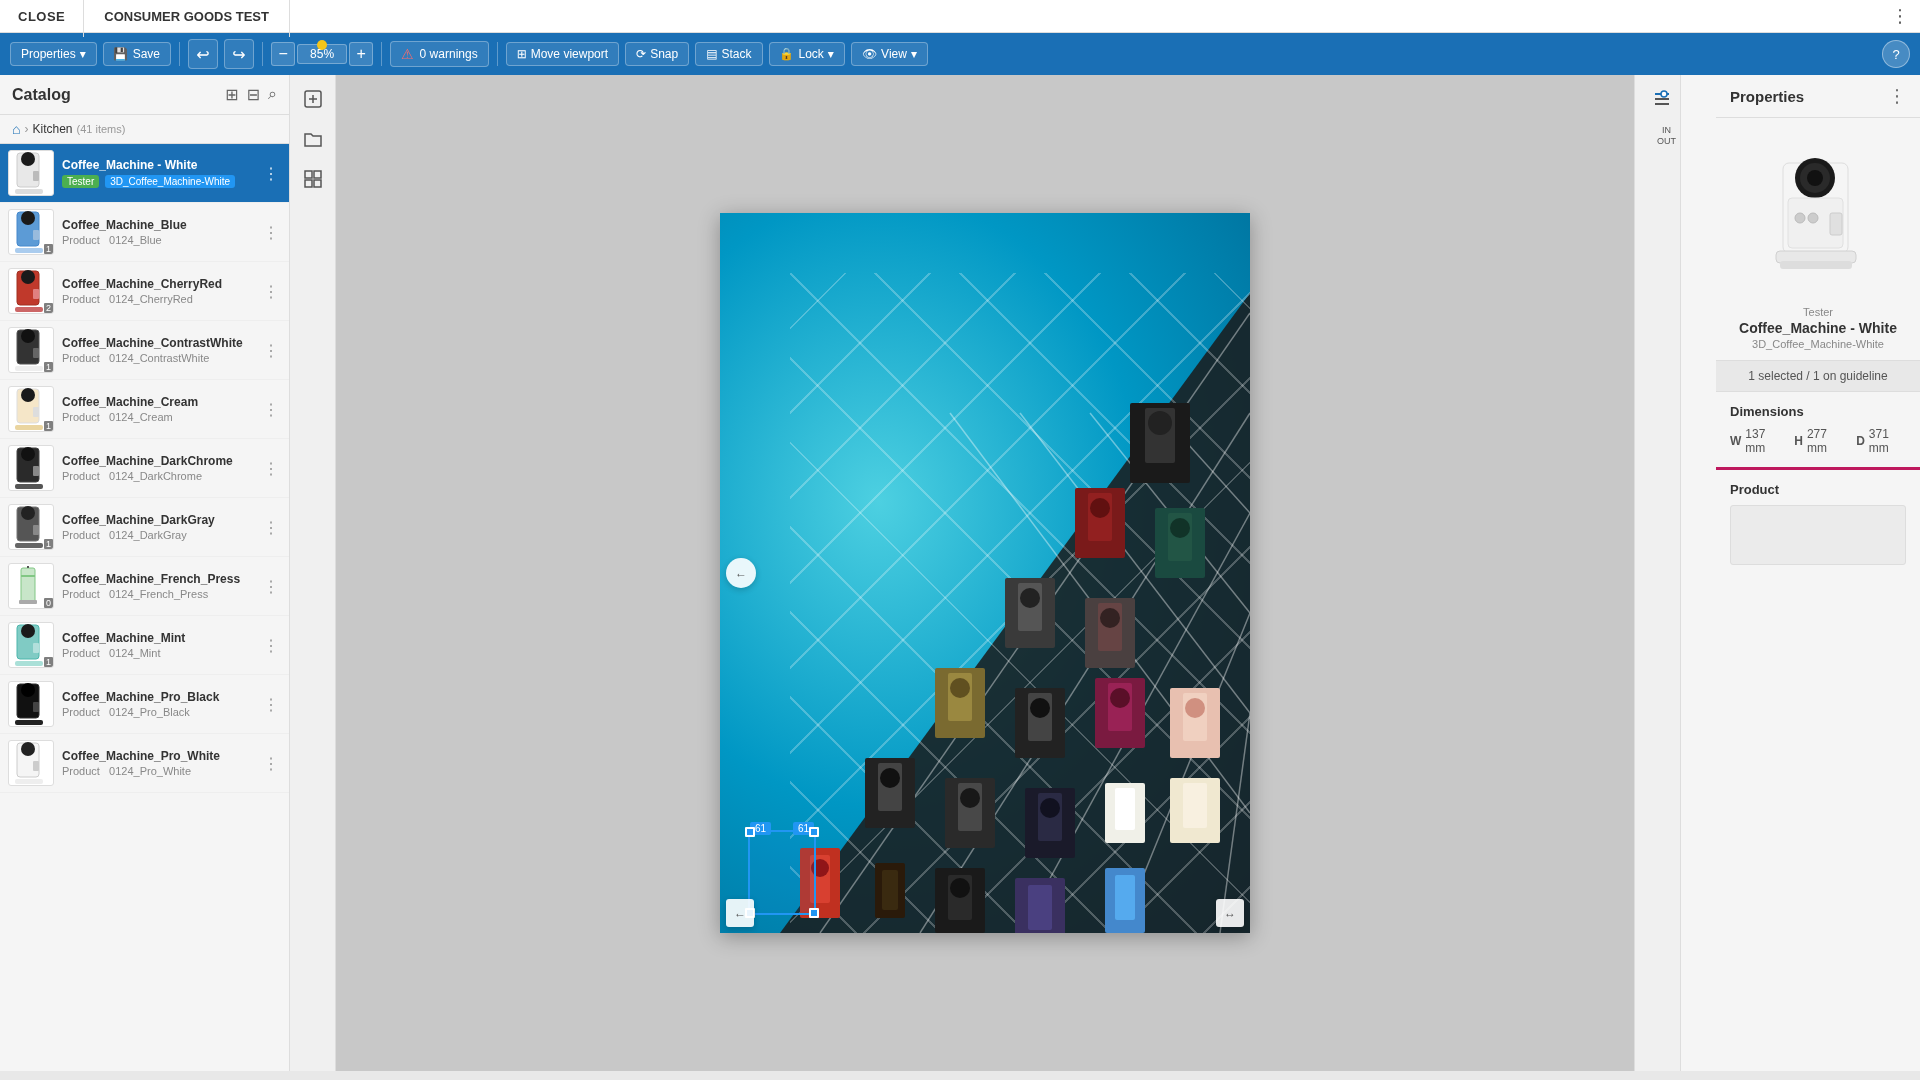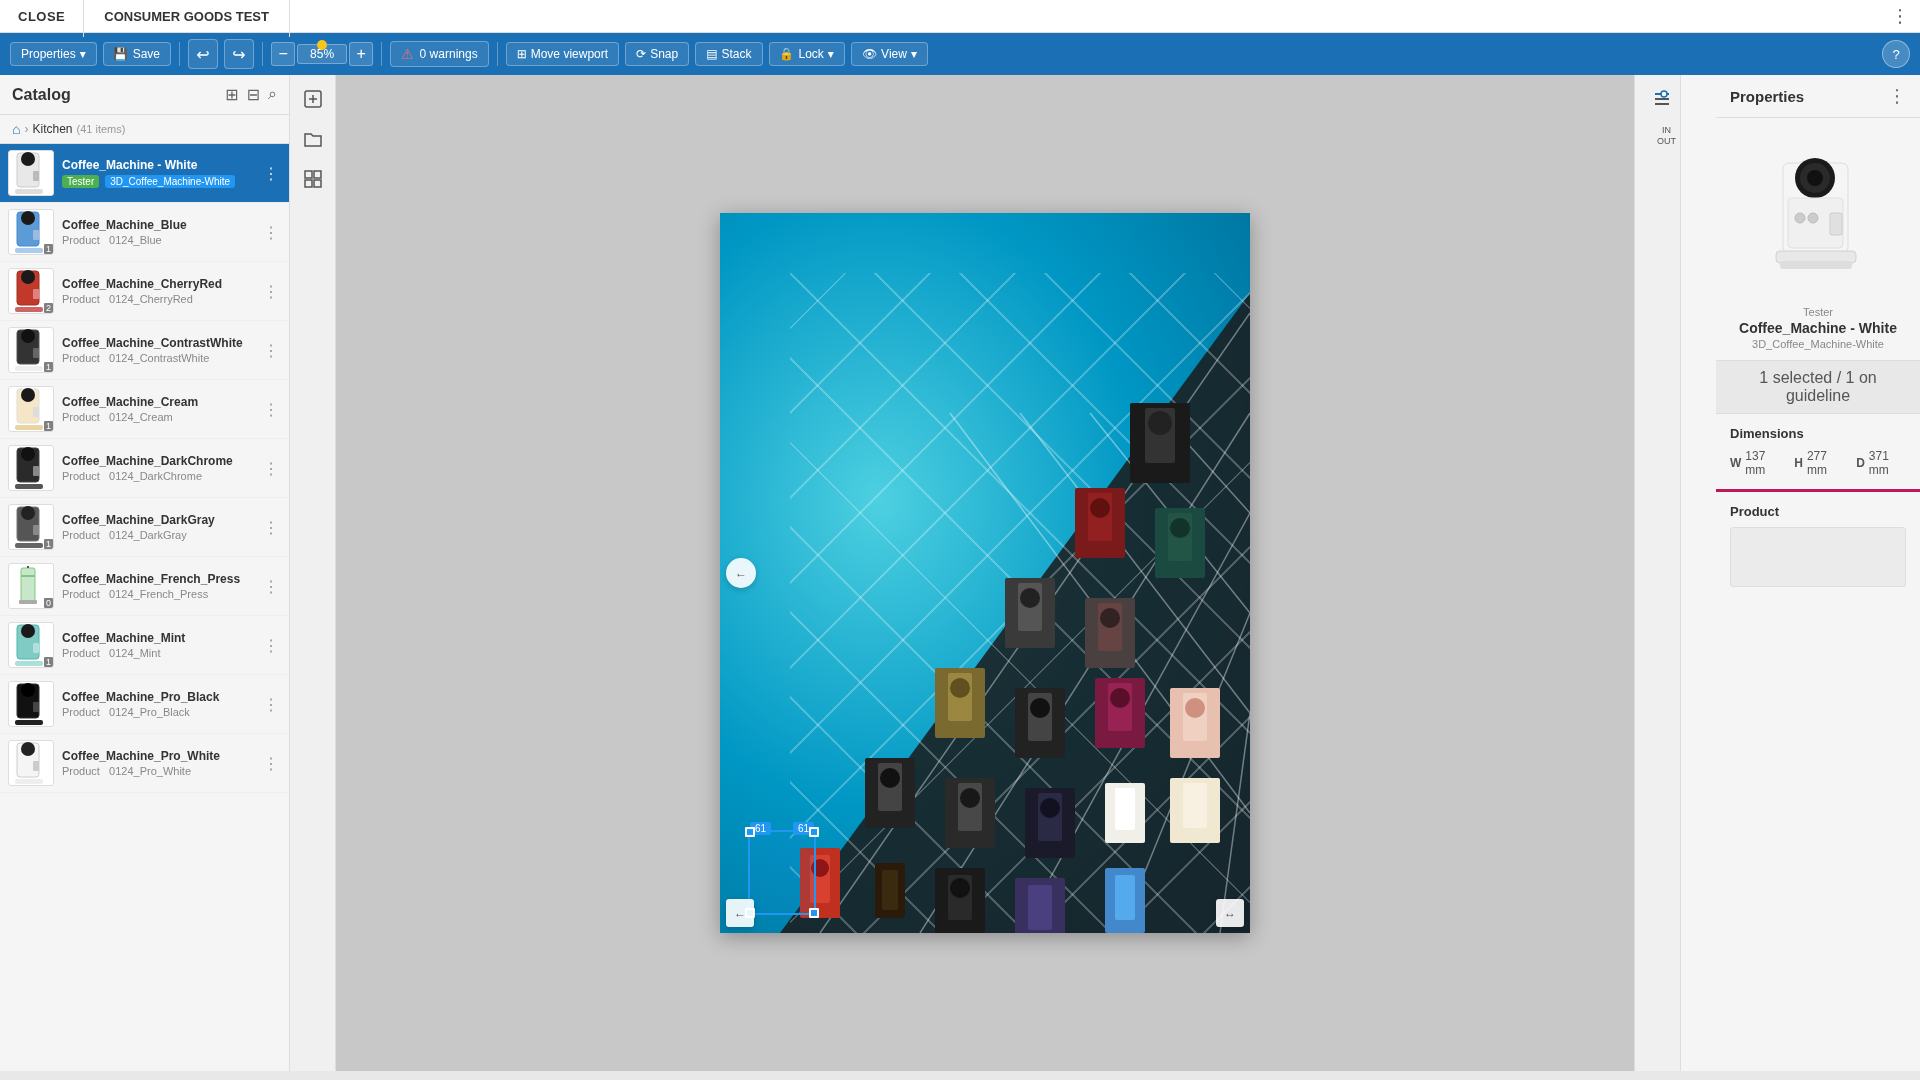--- a/index.html
+++ b/index.html
@@ -205,21 +205,21 @@
     .props-product-name {
       font-size: 14px; font-weight: 700; color: #333; text-align: center;
       margin-top: 2px;
     }
     .props-product-sub {
       font-size: 11px; color: #888; margin-top: 2px;
     }
 
     #props-selection-info {
       background: #e8e8e8; text-align: center;
-      padding: 8px 14px; font-size: 16px; color: #555;
+      padding: 8px 14px; font-size: 12px; color: #555;
       border-bottom: 1px solid #ddd;
     }
 
     #props-dimensions {
       padding: 12px 14px; border-bottom: 3px solid #be185d;
     }
     .dim-title { font-size: 13px; font-weight: 600; color: #333; margin-bottom: 8px; }
     .dim-row { display: flex; gap: 12px; }
     .dim-item { display: flex; align-items: center; gap: 4px; font-size: 12px; color: #555; }
     .dim-label { font-weight: 600; }

